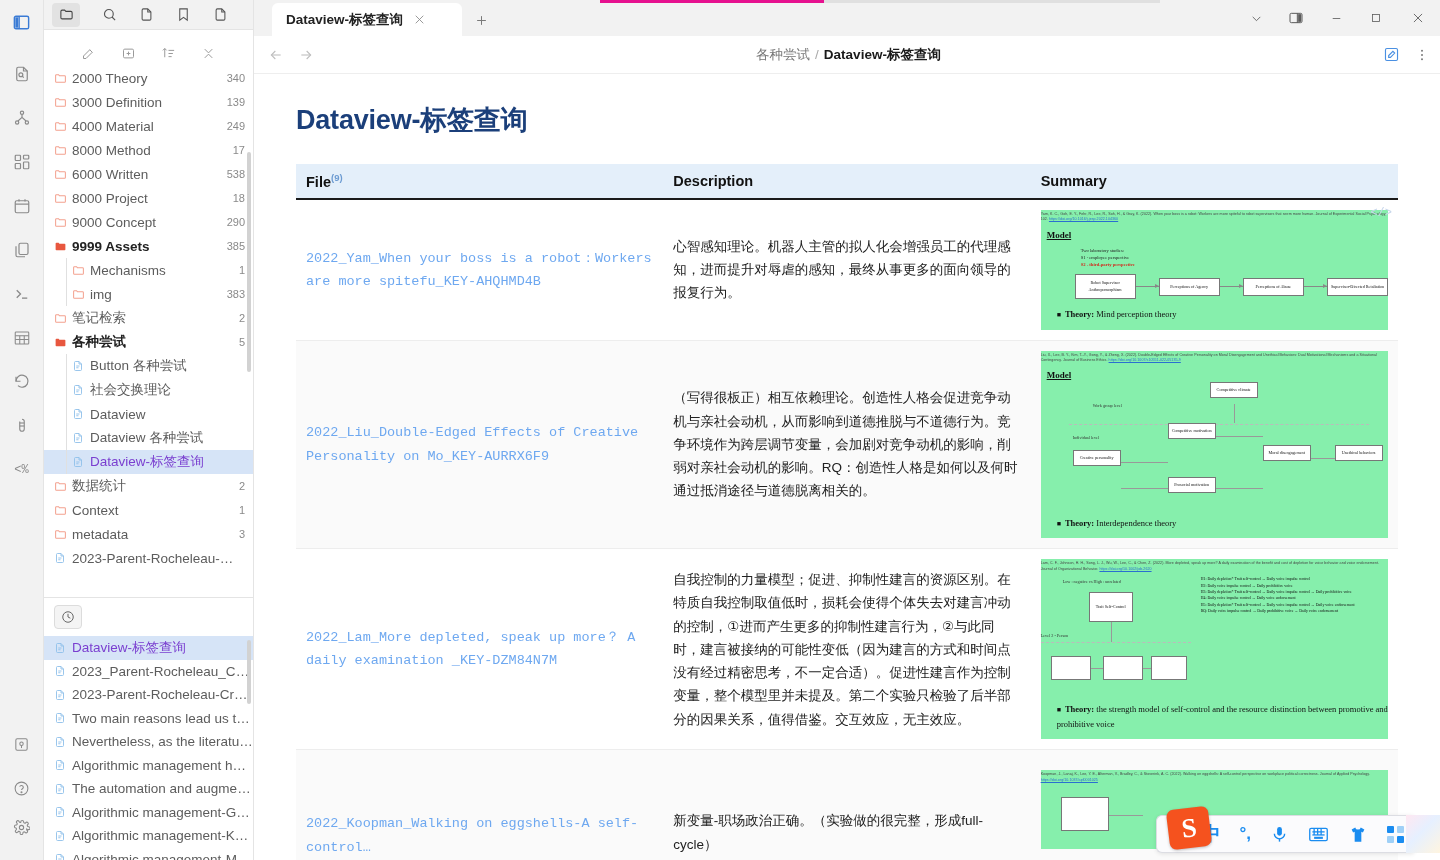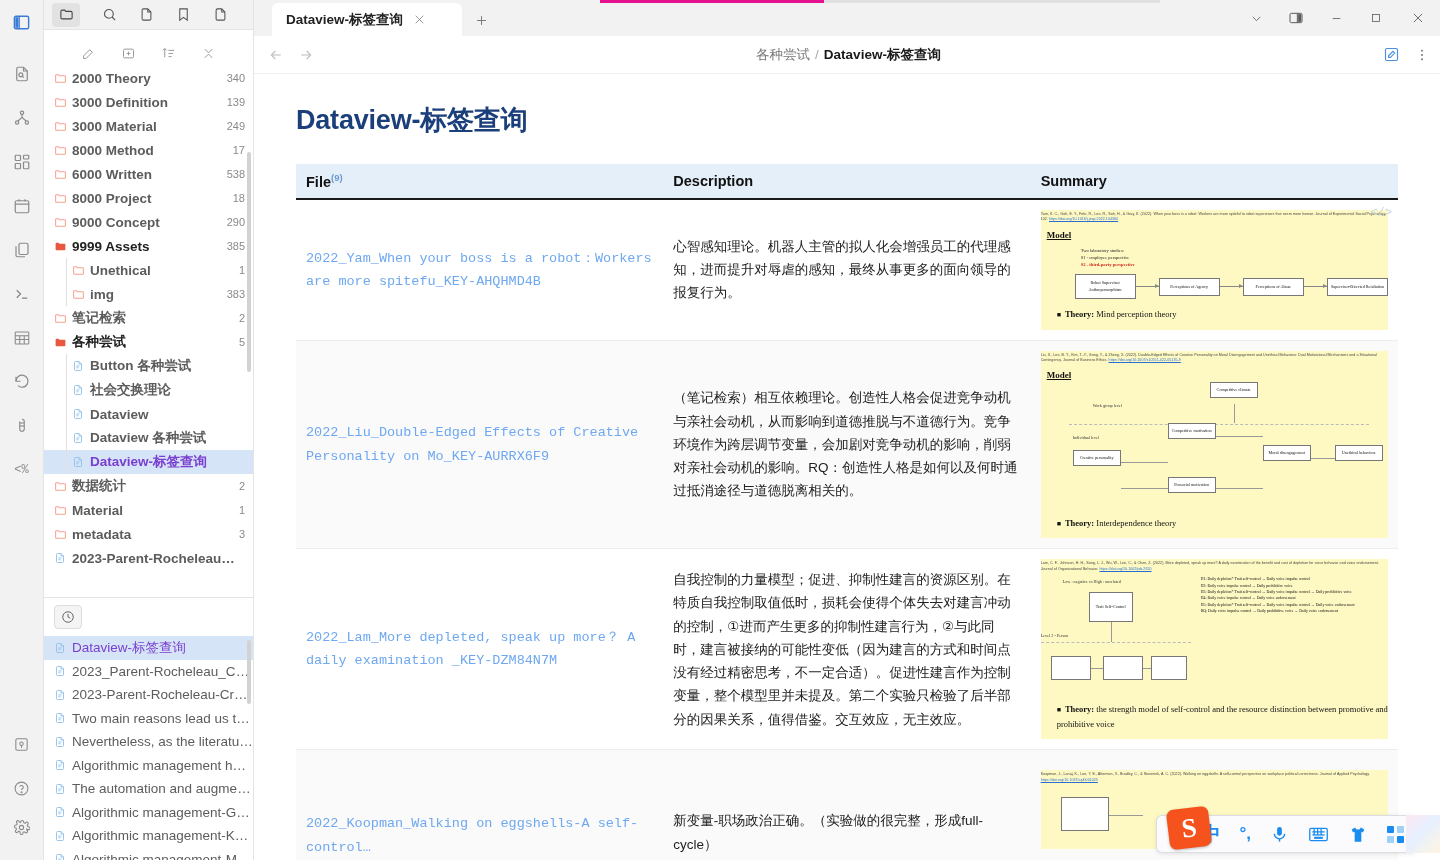--- a/index.html
+++ b/index.html
@@ -47,21 +47,21 @@
   .sb-toolbar .ic { width: 20px; height: 20px; display: flex; align-items: center; justify-content: center; }
   .sb-tree { flex: 1; overflow: hidden; padding-top: 6px; position: relative; }
   .tree-row {
     height: 24px; display: flex; align-items: center;
     padding-left: 10px; padding-right: 8px; font-size: 13.5px;
     color: #5c5c5c; white-space: nowrap; position: relative;
   }
   .tree-row .ficon { width: 18px; flex: 0 0 18px; display: flex; align-items: center; color: #f3a18f; }
   .tree-row .ficon.open { color: #e8573f; }
   .tree-row .ficon.doc { color: #8fc0ea; }
-  .tree-row .tlabel { flex: 1; overflow: hidden; text-overflow: ellipsis; font-weight: bold; }
+  .tree-row .tlabel { flex: 1; overflow: hidden; text-overflow: ellipsis; }
   .tree-row .tcount { font-size: 11px; color: #8a8a8a; margin-left: 6px; }
   .tree-row.bold .tlabel { font-weight: bold; color: #222; }
   .tree-row.indent1 { padding-left: 28px; }
   .tree-row.indent1::before {
     content: ""; position: absolute; left: 22px; top: 0; bottom: 0;
     width: 1px; background: #e0e0e0;
   }
   .tree-row.selected { background: #d6e4f7; }
   .tree-row.selected .tlabel { color: #7a3fd0; }
 
@@ -143,21 +143,21 @@
     font-size: 13.5px; line-height: 1.72; color: #222;
   }
   table.dv tr:nth-child(even) td { background: #fafafa; }
   td.c-file { width: 375px; font-family: Liberation Mono, monospace; }
   td.c-desc { width: 370px; }
   td.c-sum { width: auto; padding: 4px 8px; }
   .flink { color: #6ea8f0; text-decoration: none; word-break: break-word; }
   .desc { color: #1d1d1d; }
 
   
-  .sumcard { background: #fef9c3; padding: 2px 0 4px 0; }
+  .sumcard { background: #86efac; padding: 2px 0 4px 0; }
   .cite {
     font-size: 3.6px; line-height: 1.5; color: #444; letter-spacing: 0.05px;
     word-break: break-word;
   }
   .cite .doi { color: #2a6fd0; text-decoration: underline; }
   .modelh {
     font-size: 9px; font-weight: bold; color: #111; text-decoration: underline;
     margin: 5px 0 4px 6px; font-family: "Liberation Serif", serif;
   }
   .studies { font-size: 4.6px; line-height: 1.55; color: #222; margin: 4px 0 4px 40px; font-family: "Liberation Serif", serif;}
@@ -411,21 +411,21 @@
             </span>
             <span class="tlabel">3000 Definition</span>
             <span class="tcount">139</span>
           </div>
           <div class="tree-row">
             <span class="ficon">
               <svg width="13" height="13" viewBox="0 0 24 24" fill="none" stroke="currentColor" stroke-width="1.9">
                 <path d="M3 6.5A1.5 1.5 0 0 1 4.5 5h4L10 7h9.5A1.5 1.5 0 0 1 21 8.5v9A1.5 1.5 0 0 1 19.5 19h-15A1.5 1.5 0 0 1 3 17.5z"></path>
               </svg>
             </span>
-            <span class="tlabel">3000 Material</span>
+            <span class="tlabel">4000 Material</span>
             <span class="tcount">249</span>
           </div>
           <div class="tree-row">
             <span class="ficon">
               <svg width="13" height="13" viewBox="0 0 24 24" fill="none" stroke="currentColor" stroke-width="1.9">
                 <path d="M3 6.5A1.5 1.5 0 0 1 4.5 5h4L10 7h9.5A1.5 1.5 0 0 1 21 8.5v9A1.5 1.5 0 0 1 19.5 19h-15A1.5 1.5 0 0 1 3 17.5z"></path>
               </svg>
             </span>
             <span class="tlabel">8000 Method</span>
             <span class="tcount">17</span>
@@ -465,21 +465,21 @@
             </span>
             <span class="tlabel">9999 Assets</span>
             <span class="tcount">385</span>
           </div>
           <div class="tree-row indent1">
             <span class="ficon">
               <svg width="13" height="13" viewBox="0 0 24 24" fill="none" stroke="currentColor" stroke-width="1.9">
                 <path d="M3 6.5A1.5 1.5 0 0 1 4.5 5h4L10 7h9.5A1.5 1.5 0 0 1 21 8.5v9A1.5 1.5 0 0 1 19.5 19h-15A1.5 1.5 0 0 1 3 17.5z"></path>
               </svg>
             </span>
-            <span class="tlabel">Unethical</span>
+            <span class="tlabel">Mechanisms</span>
             <span class="tcount">1</span>
           </div>
           <div class="tree-row indent1">
             <span class="ficon">
               <svg width="13" height="13" viewBox="0 0 24 24" fill="none" stroke="currentColor" stroke-width="1.9">
                 <path d="M3 6.5A1.5 1.5 0 0 1 4.5 5h4L10 7h9.5A1.5 1.5 0 0 1 21 8.5v9A1.5 1.5 0 0 1 19.5 19h-15A1.5 1.5 0 0 1 3 17.5z"></path>
               </svg>
             </span>
             <span class="tlabel">img</span>
             <span class="tcount">383</span>
@@ -570,21 +570,21 @@
             </span>
             <span class="tlabel">数据统计</span>
             <span class="tcount">2</span>
           </div>
           <div class="tree-row">
             <span class="ficon">
               <svg width="13" height="13" viewBox="0 0 24 24" fill="none" stroke="currentColor" stroke-width="1.9">
                 <path d="M3 6.5A1.5 1.5 0 0 1 4.5 5h4L10 7h9.5A1.5 1.5 0 0 1 21 8.5v9A1.5 1.5 0 0 1 19.5 19h-15A1.5 1.5 0 0 1 3 17.5z"></path>
               </svg>
             </span>
-            <span class="tlabel">Material</span>
+            <span class="tlabel">Context</span>
             <span class="tcount">1</span>
           </div>
           <div class="tree-row">
             <span class="ficon">
               <svg width="13" height="13" viewBox="0 0 24 24" fill="none" stroke="currentColor" stroke-width="1.9">
                 <path d="M3 6.5A1.5 1.5 0 0 1 4.5 5h4L10 7h9.5A1.5 1.5 0 0 1 21 8.5v9A1.5 1.5 0 0 1 19.5 19h-15A1.5 1.5 0 0 1 3 17.5z"></path>
               </svg>
             </span>
             <span class="tlabel">metadata</span>
             <span class="tcount">3</span>
@@ -866,21 +866,21 @@
                   <span>Mind perception theory</span>
                 </div>
               </div>
             </td>
           </tr>
 
           <tr>
             <td class="c-file">
               <a class="flink">2022_Liu_Double-Edged Effects of Creative Personality on Mo_KEY-AURRX6F9</a>
             </td>
-            <td class="c-desc desc">（笔记检索）相互依赖理论。创造性人格会促进竞争动机与亲社会动机，从而影响到道德推脱与不道德行为。竞争环境作为跨层调节变量，会加剧对竞争动机的影响，削弱对亲社会动机的影响。RQ：创造性人格是如何以及何时通过抵消途径与道德脱离相关的。</td>
+            <td class="c-desc desc">（写得很板正）相互依赖理论。创造性人格会促进竞争动机与亲社会动机，从而影响到道德推脱与不道德行为。竞争环境作为跨层调节变量，会加剧对竞争动机的影响，削弱对亲社会动机的影响。RQ：创造性人格是如何以及何时通过抵消途径与道德脱离相关的。</td>
             <td class="c-sum">
               <div class="sumcard">
                 <div class="cite">
                   <span>Liu, X., Lee, B. Y., Kim, T.-Y., Gong, Y., &amp; Zheng, X. (2022). Double-Edged Effects of Creative Personality on Moral Disengagement and Unethical Behaviors: Dual Motivational Mechanisms and a Situational Contingency. Journal of Business Ethics.</span>
                   <span class="doi">https://doi.org/10.1007/s10551-022-05135-9</span>
                 </div>
                 <div class="modelh">Model</div>
                 <div class="diagram2">
                   <div class="lvl" style="left:48px;top:14px;">Work group level</div>
                   <div class="lvl" style="left:28px;top:46px;">Individual level</div>

